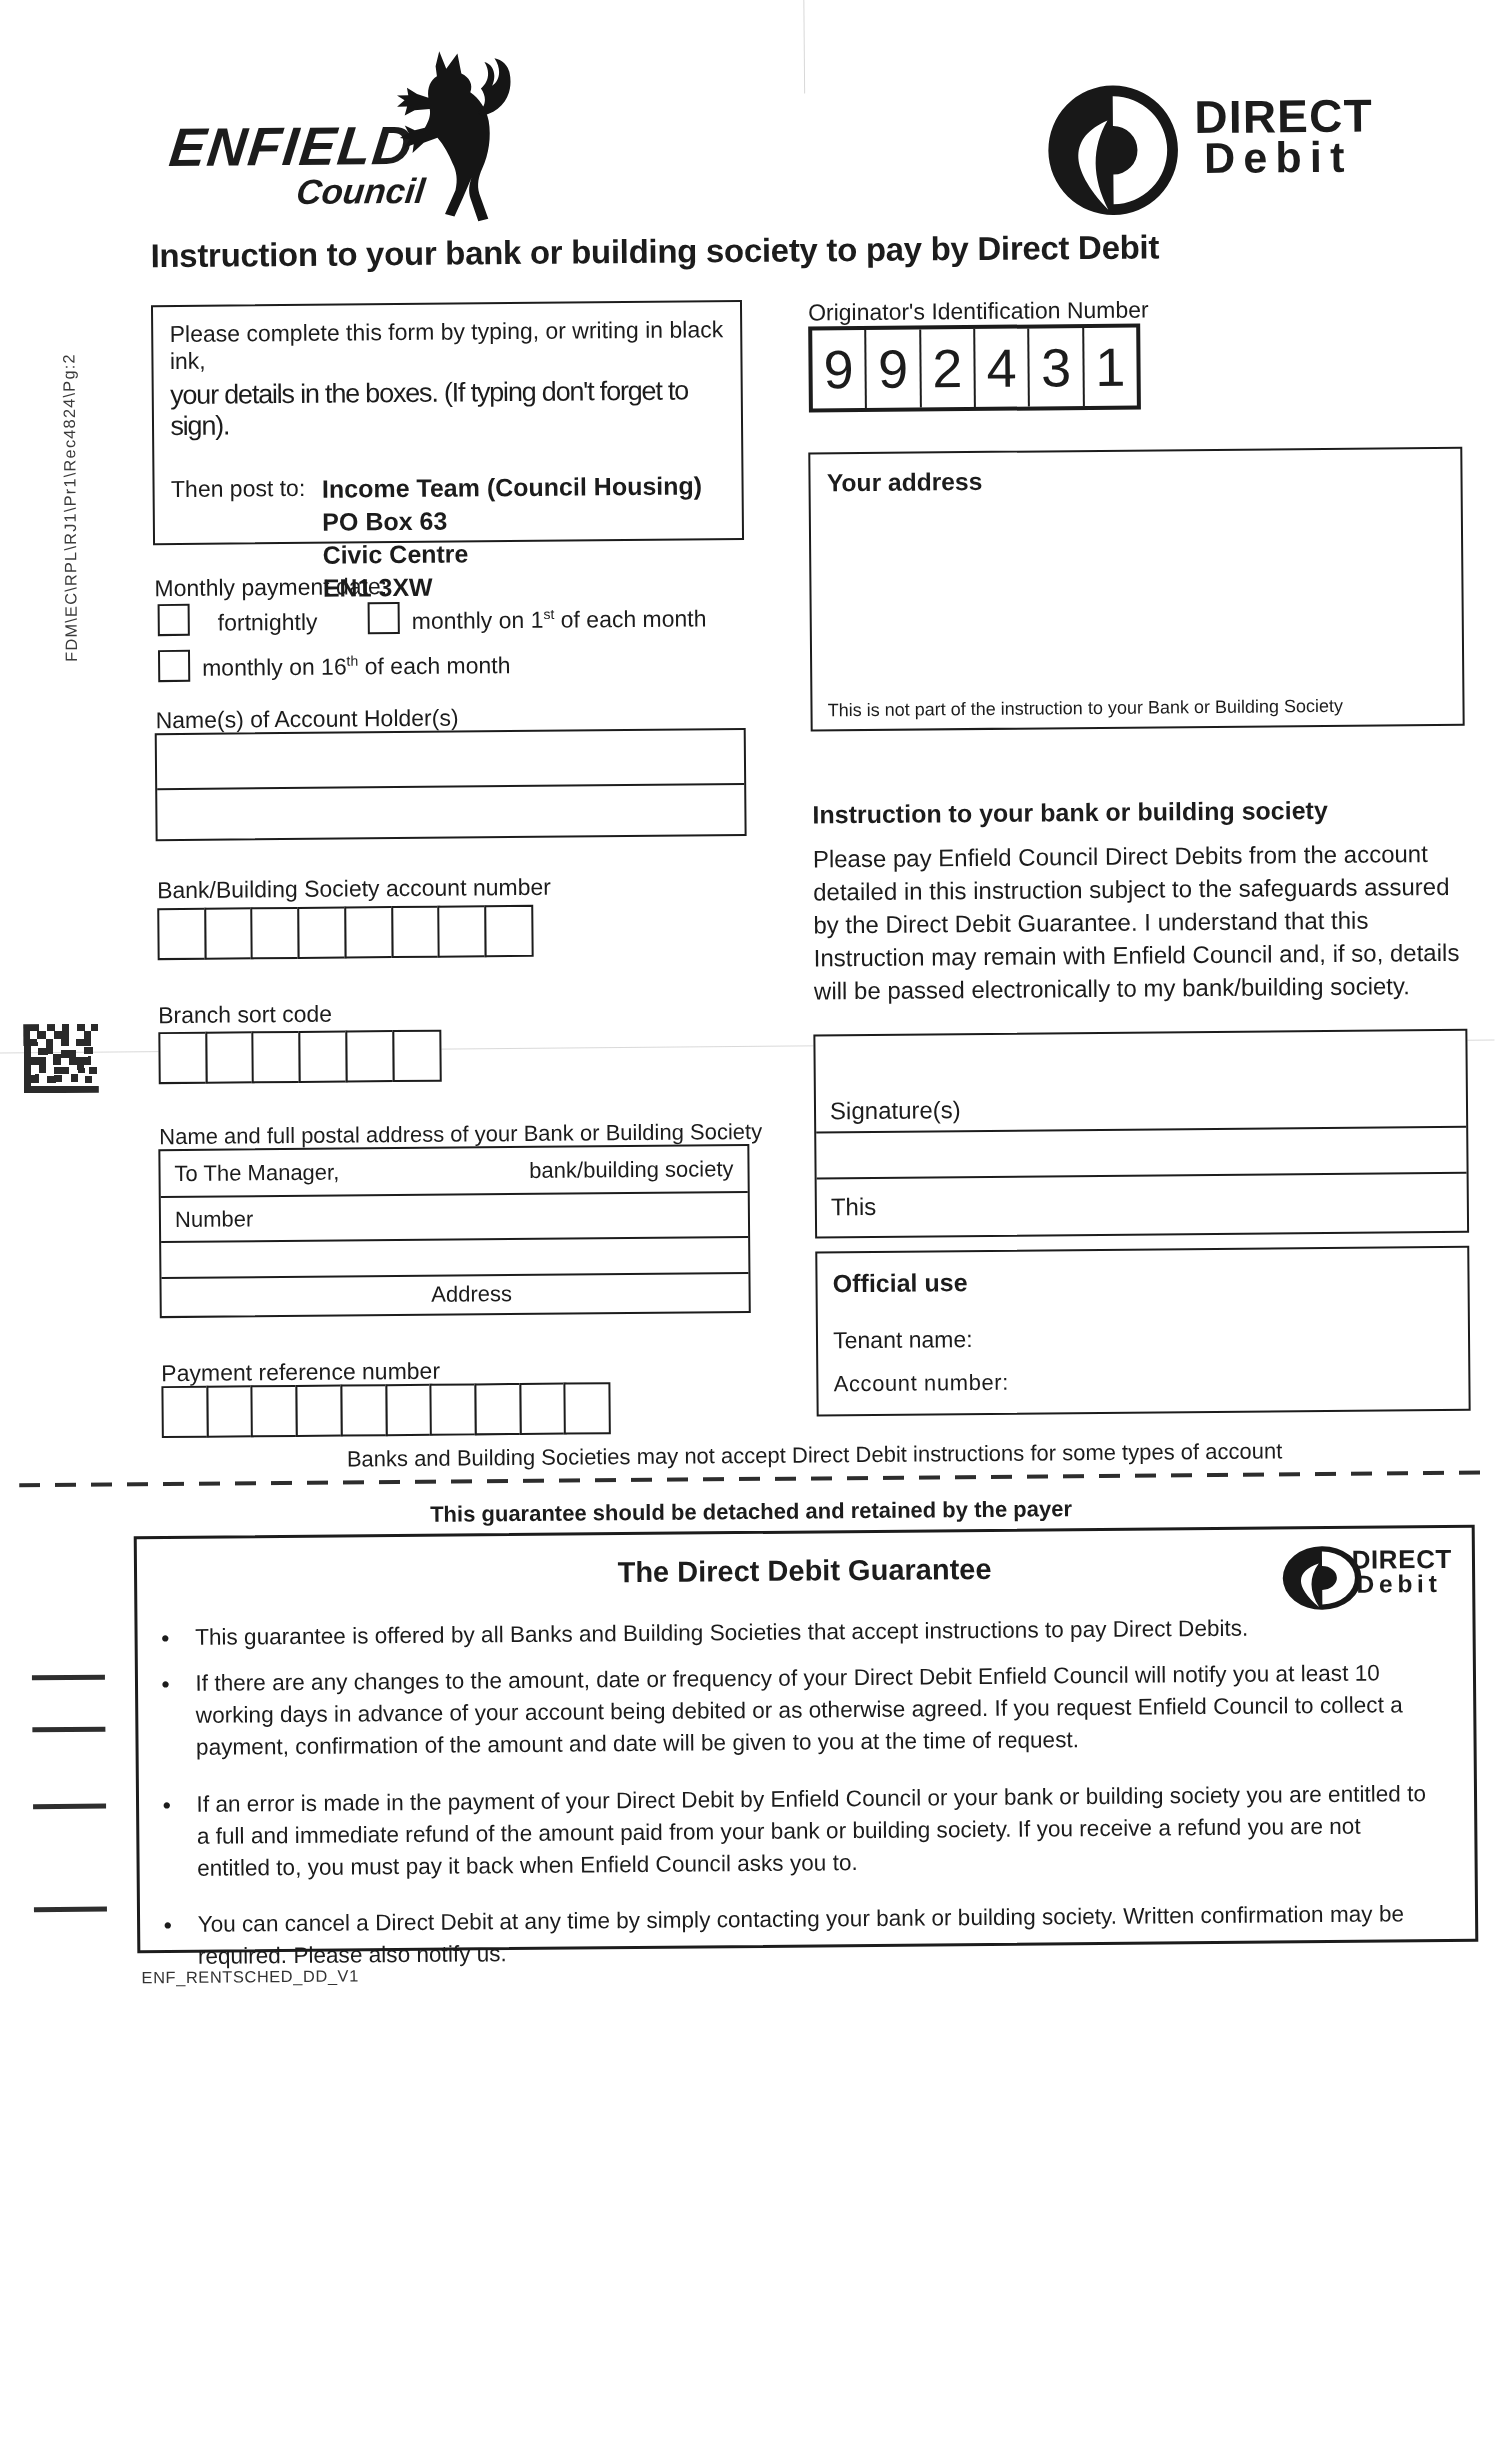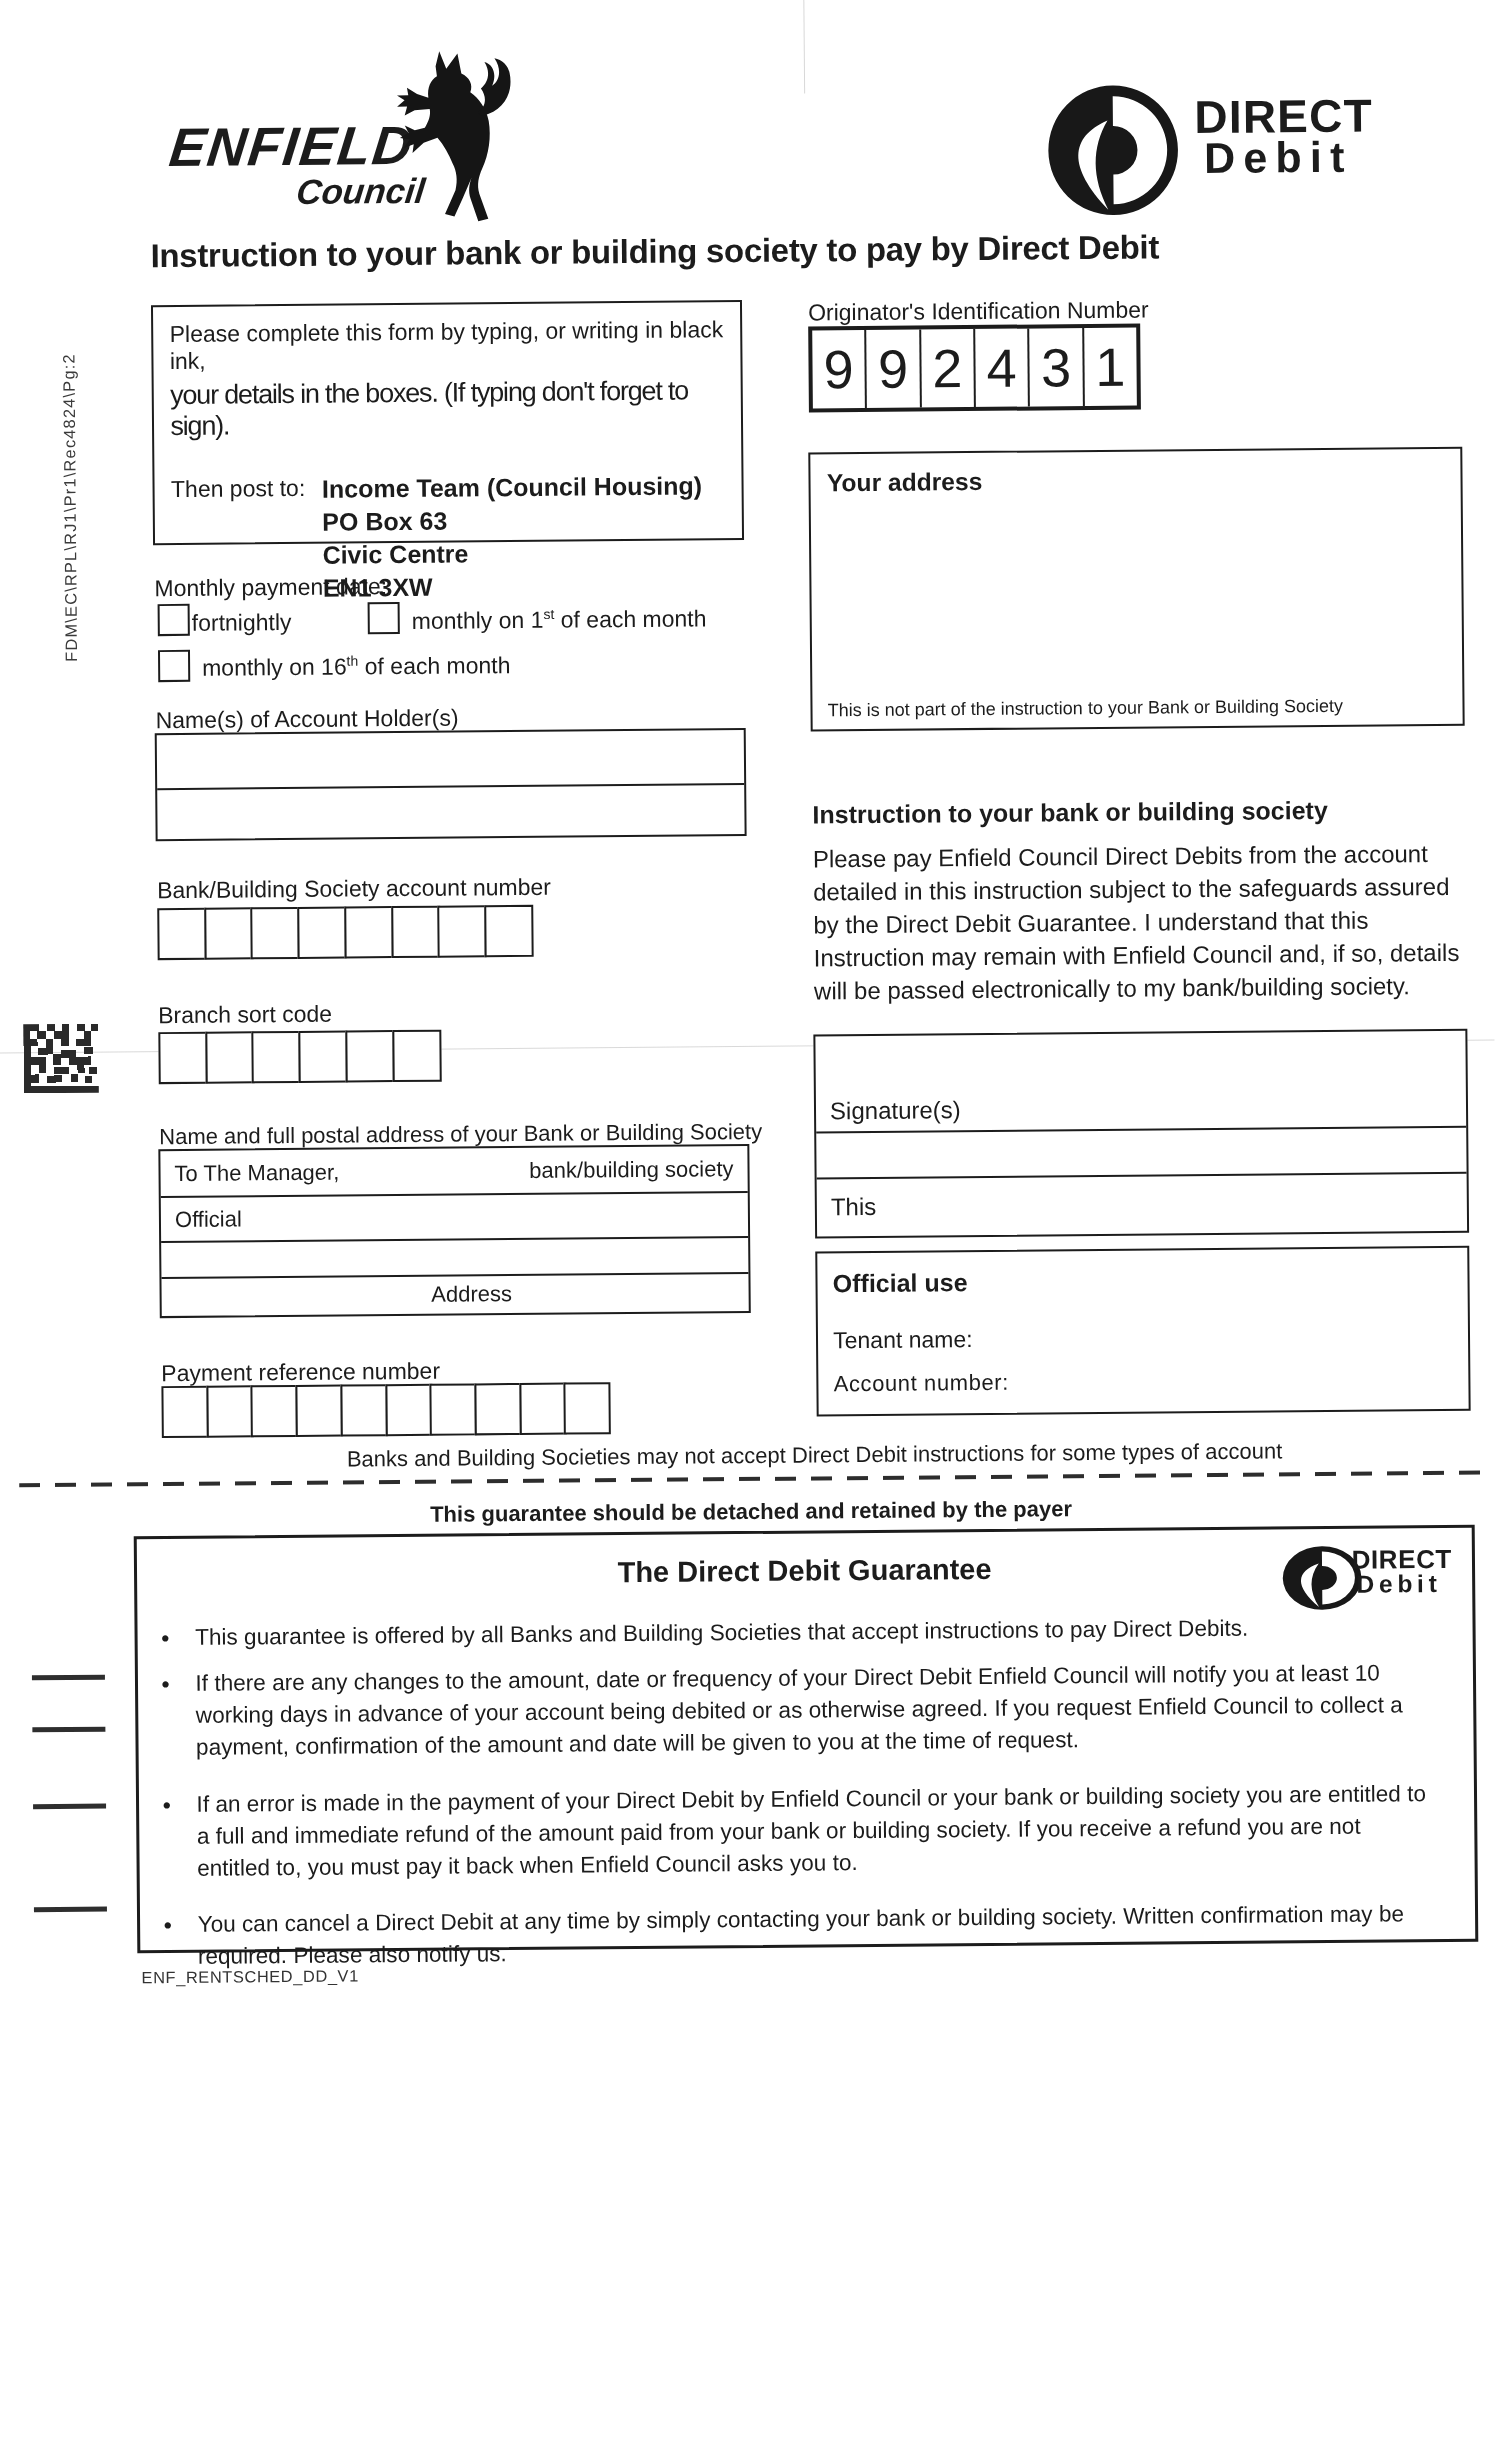--- a/index.html
+++ b/index.html
@@ -117,21 +117,21 @@
           <div>Civic Centre</div>
           <div>EN1 3XW</div>
         </div>
       </div>
     </div>
 
     <div class="abs lbl" style="left:159px;top:570px;">Monthly payment date:</div>
     <div class="abs" style="left:162px;top:599px;">
       <span class="chk"></span>
     </div>
-    <div class="abs optlabel" style="left:196px;top:602px;"><span>fortnightly</span><sup></sup><span></span></div>
+    <div class="abs optlabel" style="left:222px;top:602px;"><span>fortnightly</span><sup></sup><span></span></div>
     <div class="abs" style="left:372px;top:599px;">
       <span class="chk"></span>
     </div>
     <div class="abs optlabel" style="left:416px;top:602px;"><span>monthly on 1</span><sup>st</sup><span> of each month</span></div>
     <div class="abs" style="left:162px;top:645px;">
       <span class="chk"></span>
     </div>
     <div class="abs optlabel" style="left:206px;top:647px;"><span>monthly on 16</span><sup>th</sup><span> of each month</span></div>
 
     <div class="abs lbl" style="left:159px;top:702px;">Name(s) of Account Holder(s)</div>
@@ -162,21 +162,21 @@
         <div class="cell"></div>
     </div>
 
     <div class="abs" style="left:159px;top:1119px;font-size:22px;">Name and full postal address of your Bank or Building Society</div>
     <div class="abs box" style="left:158px;top:1144px;width:591px;height:169px;">
       <div class="bankrow first" style="height:45px;justify-content:space-between;">
         <span>To The Manager,</span>
         <span>bank/building society</span>
       </div>
       <div class="bankrow" style="height:45px;">
-        <span>Official</span>
+        <span>Number</span>
       </div>
       <div class="bankrow" style="height:36px;"></div>
       <div class="bankrow" style="height:38px;justify-content:center;padding-left:47px;">
         <span>Address</span>
       </div>
     </div>
 
     <div class="abs lbl" style="left:159px;top:1355px;">Payment reference number</div>
     <div class="abs cellrow" style="left:159px;top:1381px;">
       <div class="cell" style="width:47px"></div>

